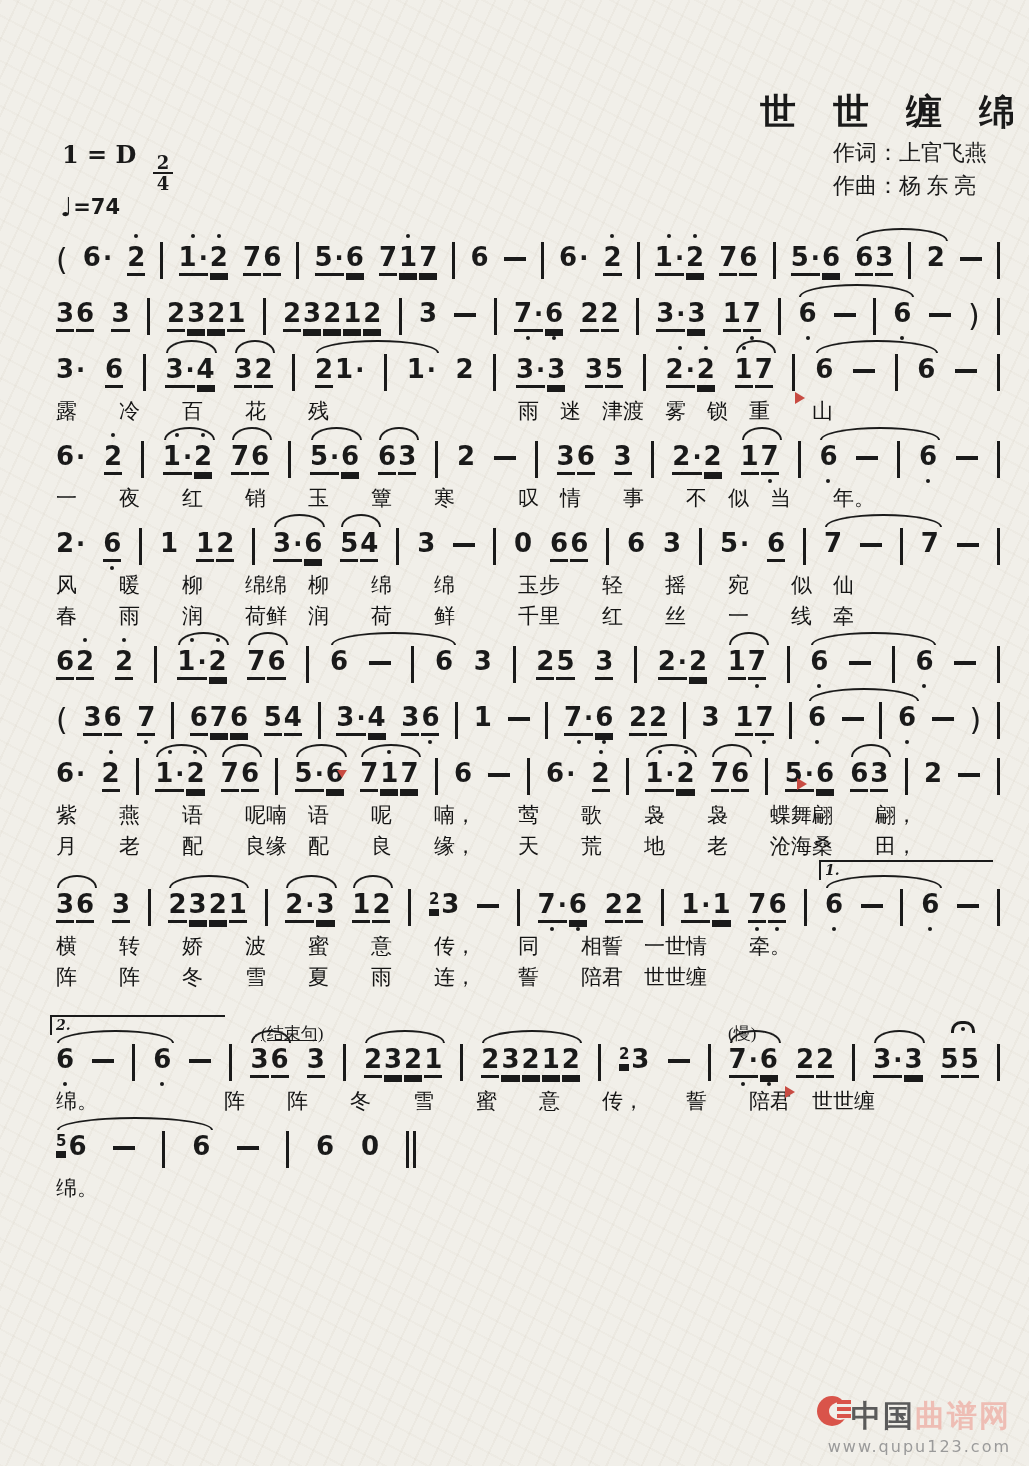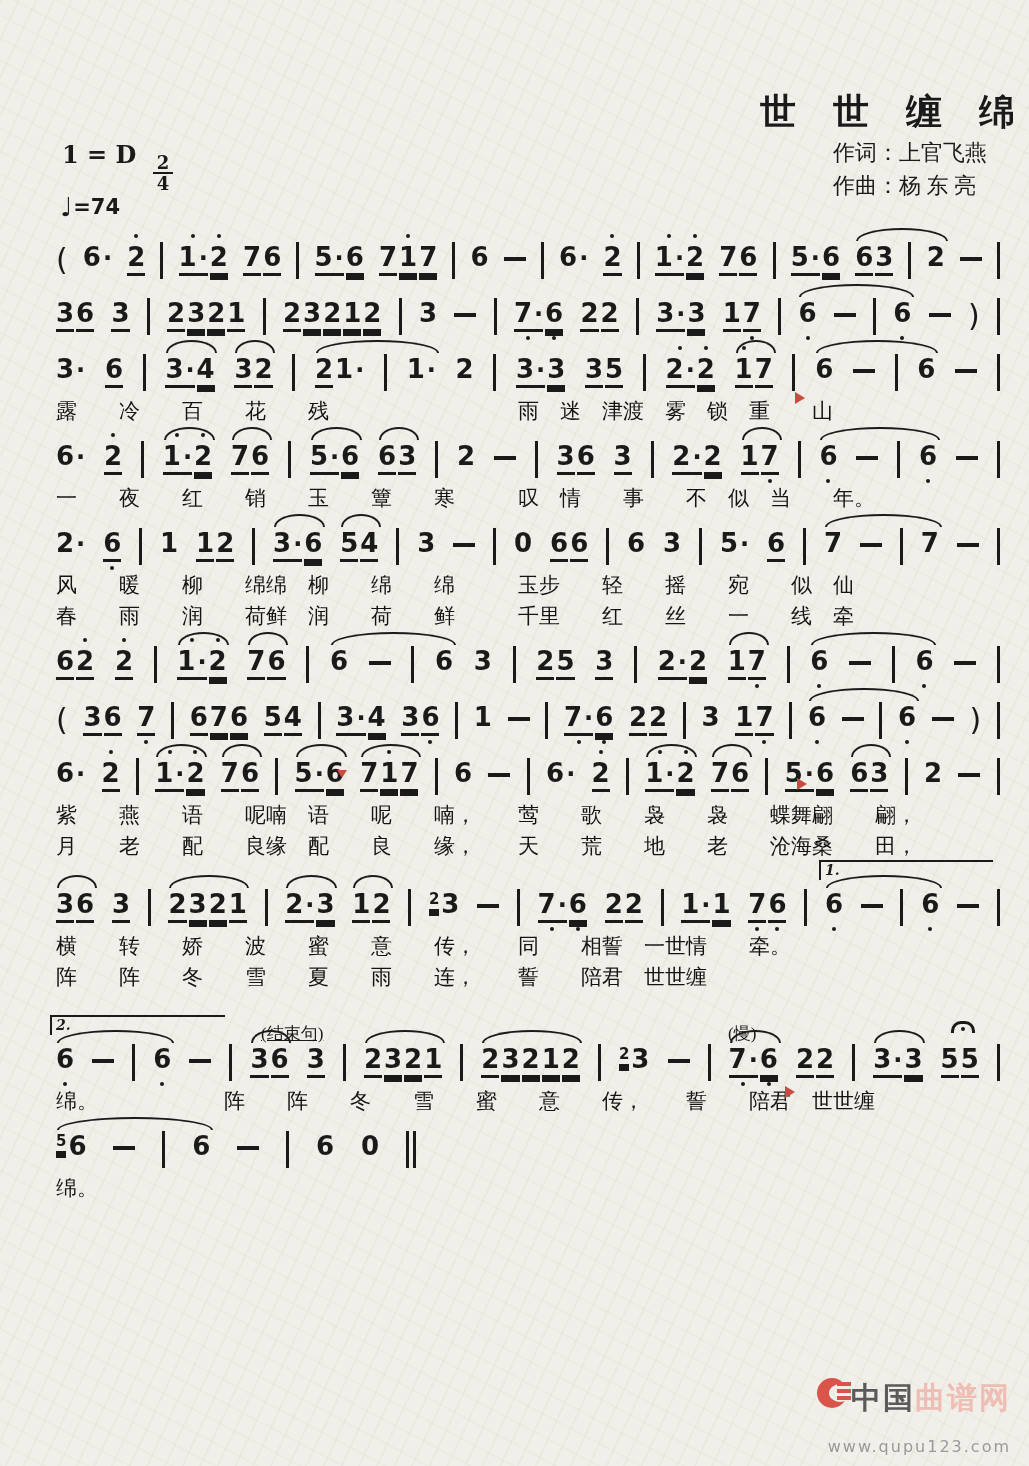--- a/index.html
+++ b/index.html
@@ -64,21 +64,21 @@
   .wm-top{display:flex;align-items:flex-start;justify-content:flex-end;}
   .wm-logo{position:relative;width:34px;height:34px;}
   .wm-logo .cres{position:absolute;left:0;top:0;width:30px;height:30px;border-radius:50%;
     background:#d9544a;}
   .wm-logo .cres::after{content:"";position:absolute;left:12px;top:6px;width:22px;height:18px;
     border-radius:50%;background:#f1efe9;}
   .wm-logo .bars{position:absolute;right:0;top:4px;display:flex;flex-direction:column;gap:3px;}
   .wm-logo .bars i{display:block;width:14px;height:4px;background:#d9544a;}
   .wm-dark{font:bold 30px "Liberation Serif","DejaVu Serif",serif;color:#5a5a5a;letter-spacing:2px;}
   .wm-light{font:bold 30px "Liberation Serif","DejaVu Serif",serif;color:#eebdb4;letter-spacing:2px;}
-  .wm-url{font:16px "DejaVu Sans",sans-serif;color:#9a9a9a;letter-spacing:2px;margin-top:18px;}
+  .wm-url{font:16px "DejaVu Sans",sans-serif;color:#9a9a9a;letter-spacing:2px;margin-top:0;}
 </style>
 </head>
 <body>
 
 <div class="page">
 
   <div class="header">
     <h1 class="title">世 世 缠 绵</h1>
     <div class="keysig">
       <span>1 = D</span>

